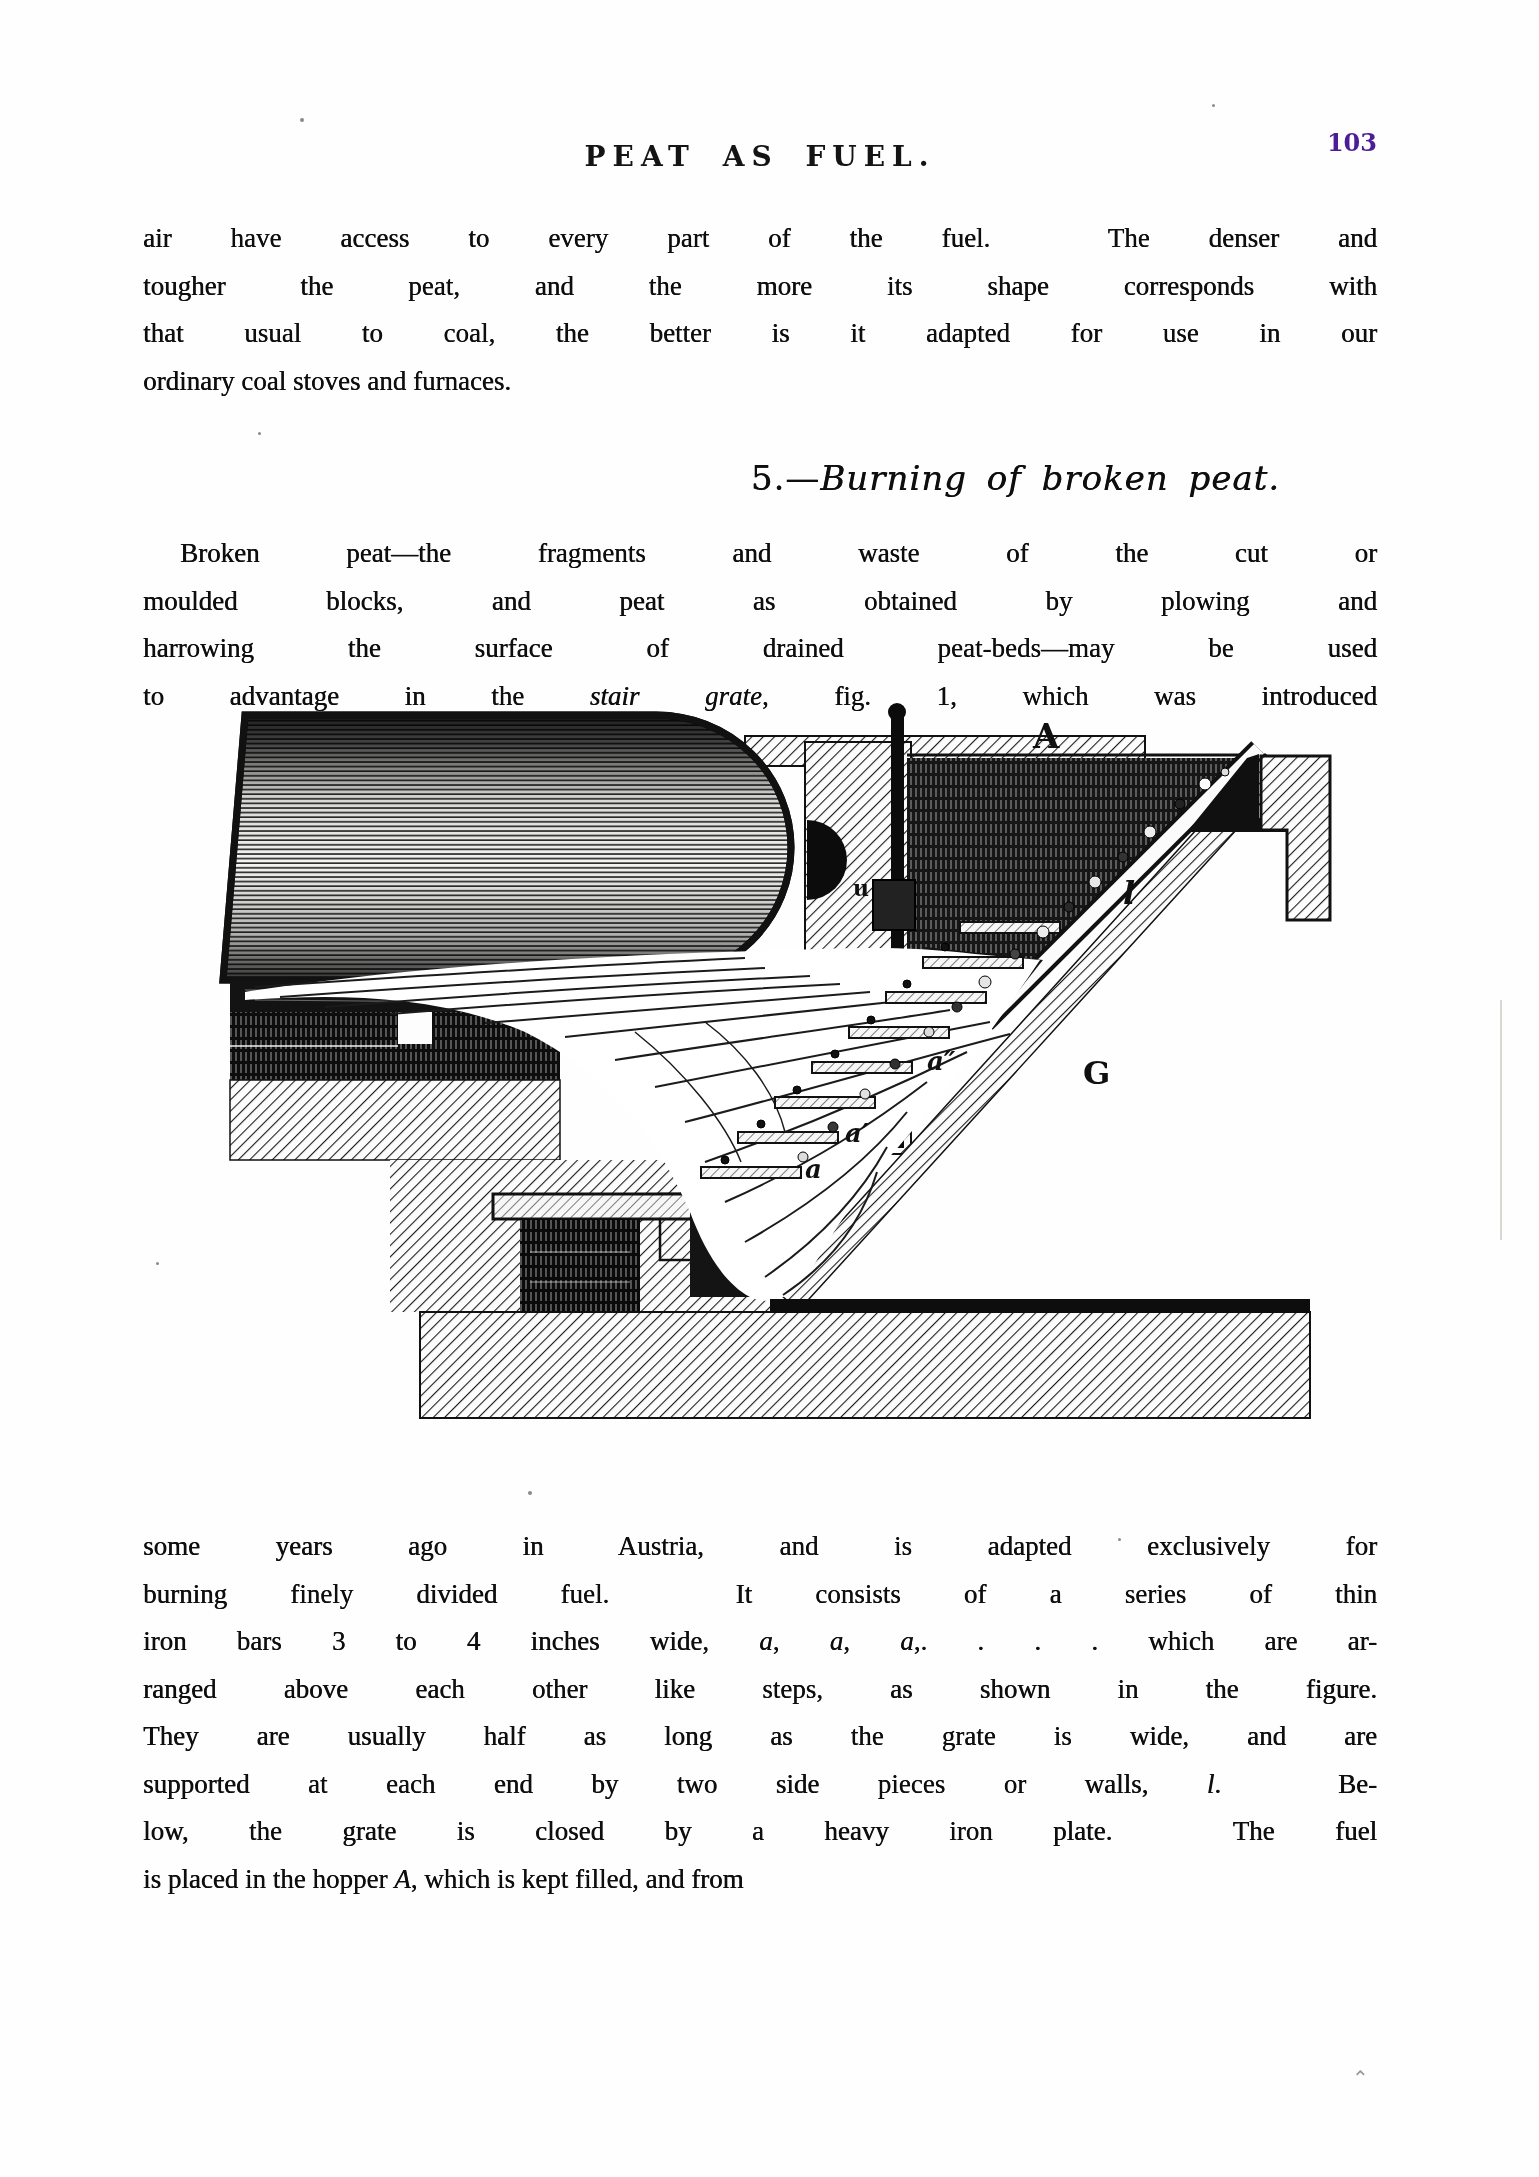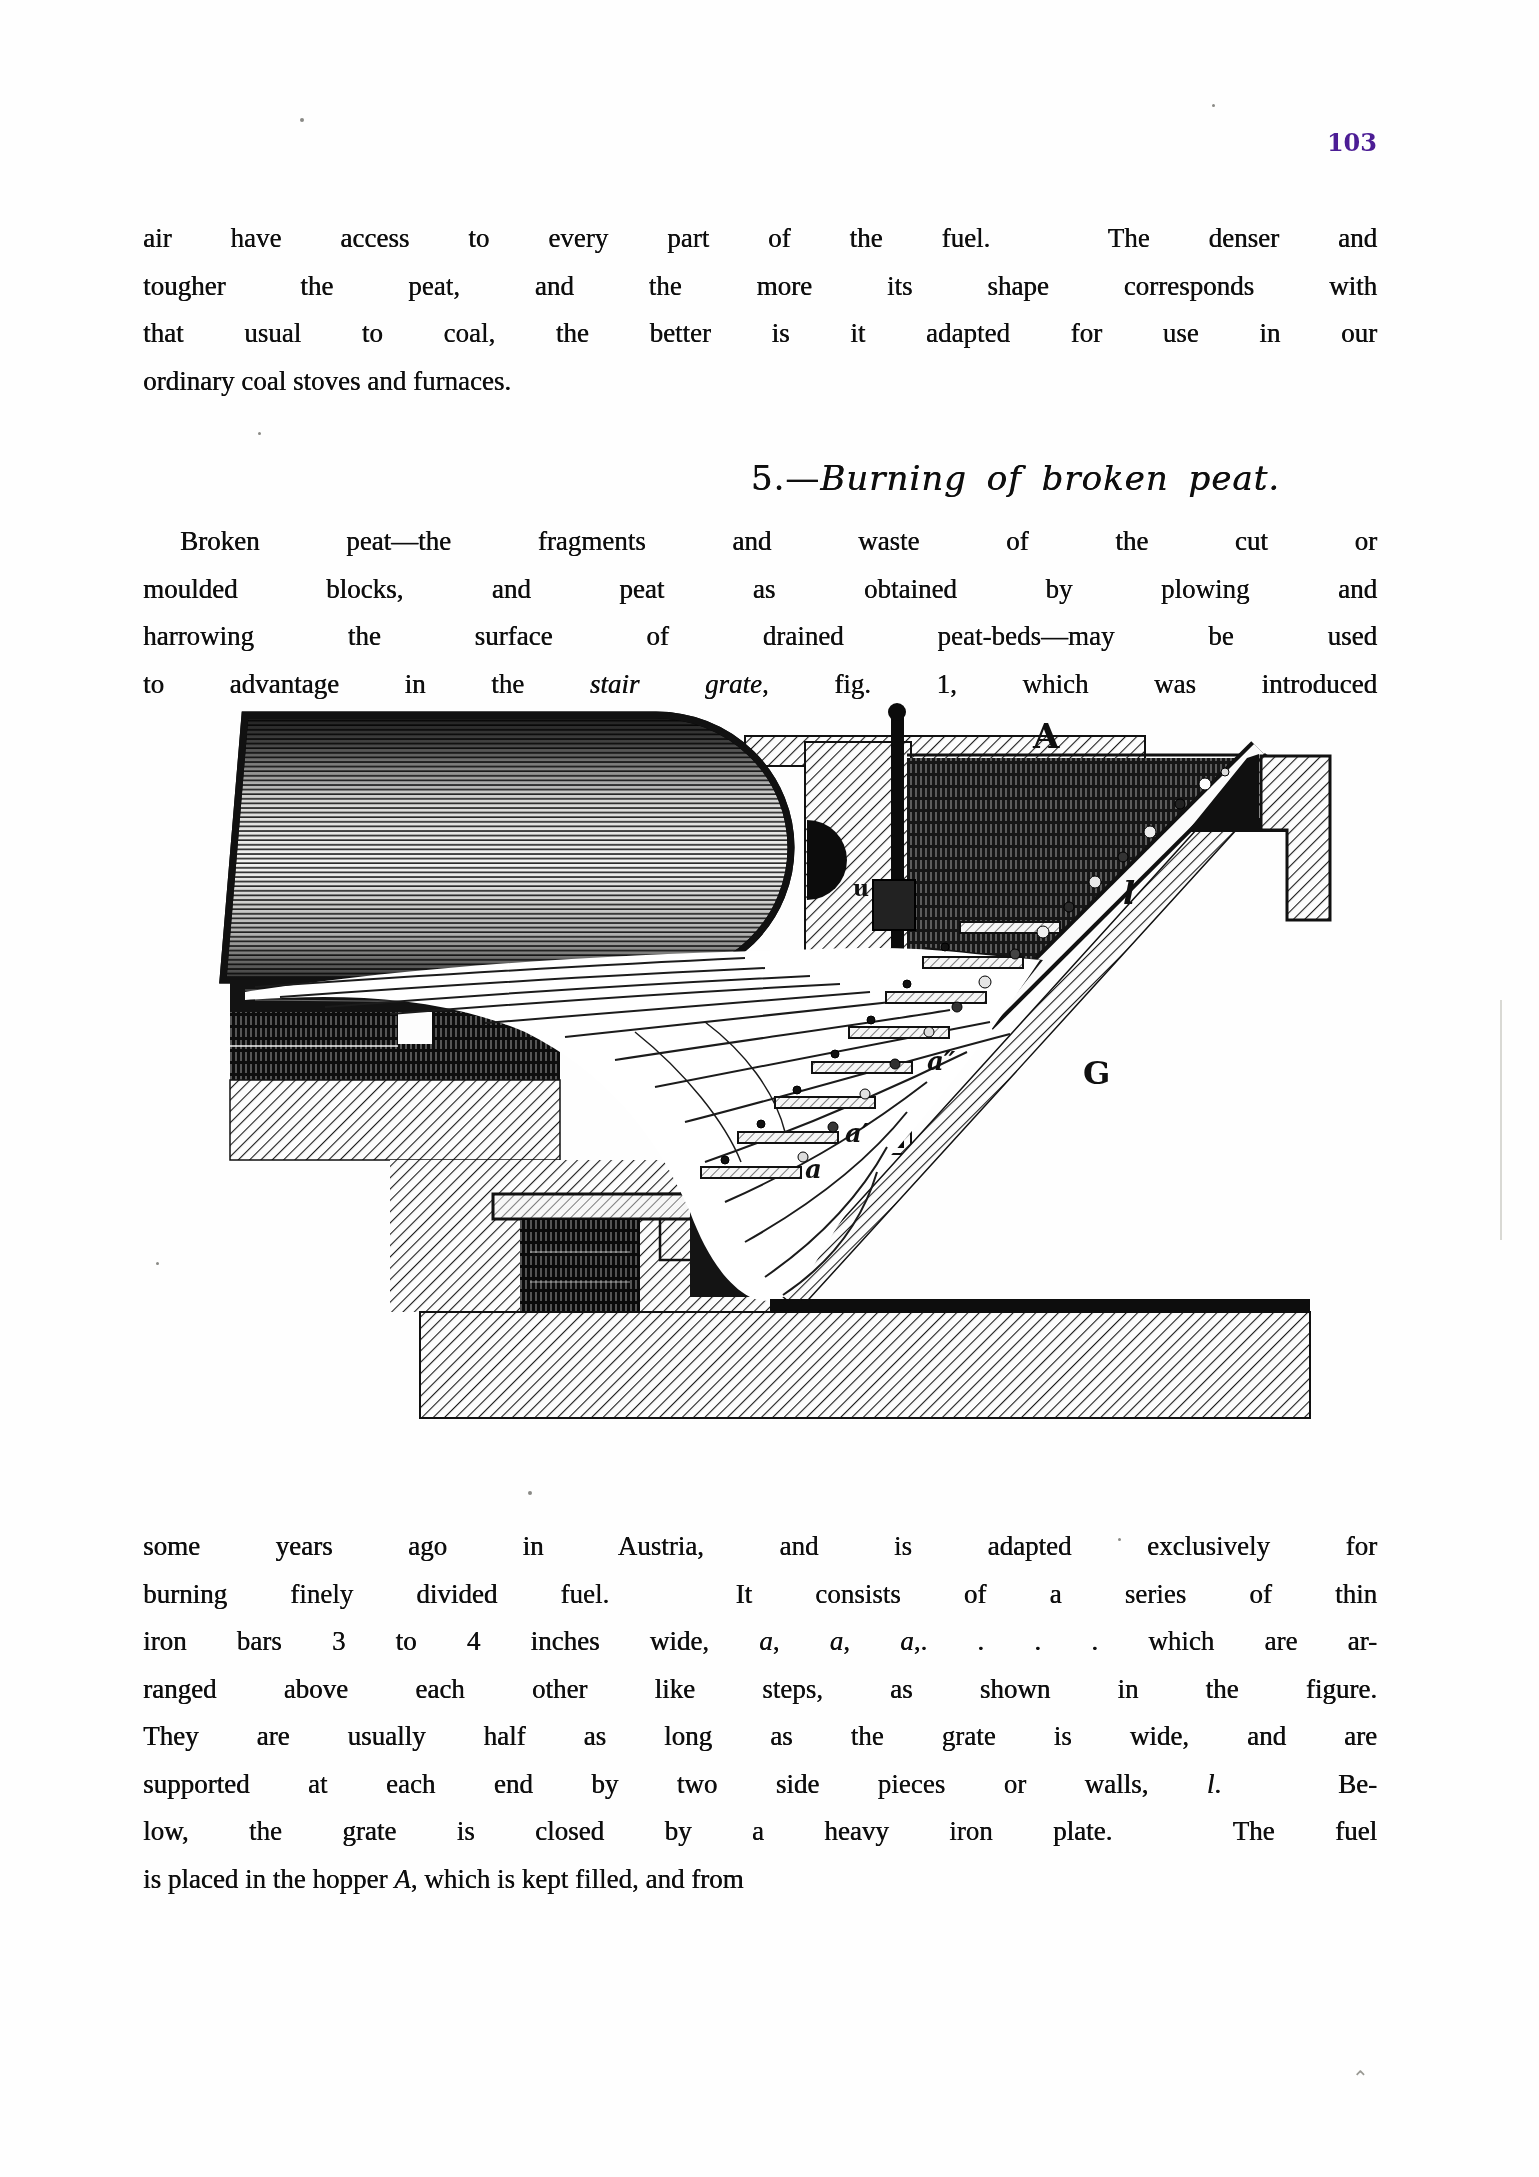--- a/index.html
+++ b/index.html
@@ -17,21 +17,21 @@
     position:absolute; right:162px; top:128px;
     font-size:24px; font-weight:bold; color:#4c1d95;
   }
   .para { position:absolute; left:143px; width:1234px; }
   .line {
     white-space:pre-wrap; text-align:justify; text-align-last:justify;
     height:47.5px; line-height:47.5px; font-size:27px;
     text-shadow:0.4px 0 0 #111; overflow:visible;font-family:Liberation Serif, serif;
   }
   .line.last { text-align-last:left; }
-  .line.indent { text-indent:37px; }
+  .line.indent { text-indent:37px;margin-top:12px; }
   .it { font-style:italic; }
   .p1 { top:215px; } .p2 { top:518px; } .p3 { top:1523px; }
   .heading {
     position:absolute; left:180px; top:455px; width:1100px;
     font-size:34px; line-height:47.5px; letter-spacing:1px;
     word-spacing:8px; text-shadow:0.4px 0 0 #111;text-align:right;
   }
   .figure-wrap { position:absolute; left:185px; top:692px; width:1165px; height:745px; }
   .fig-caption {
     position:absolute; left:143px; top:1432px; width:1140px;
@@ -41,20 +41,21 @@
   .speck { position:absolute; background:#8a8a86; border-radius:50%; }
   .scan-line { position:absolute; background:#d9d9d4; }
   .caret-mark { position:absolute; color:#9a9a94; font-size:20px; }
   svg text { font-family:"DejaVu Serif","Liberation Serif",serif; }
 </style>
 </head>
 <body>
 
 <div class="page">
 
+  <div class="running-header-title">PEAT AS FUEL.</div>
   <div class="page-number">103</div>
 
   <div class="para p1">
     <div class="line"><span>air have access to every part of the fuel.  The denser and</span></div>
     <div class="line"><span>tougher the peat, and the more its shape corresponds with</span></div>
     <div class="line"><span>that usual to coal, the better is it adapted for use in our</span></div>
     <div class="line last"><span>ordinary coal stoves and furnaces.</span></div>
   </div>
 
   <div class="heading"><span>5.—</span><span class="it">Burning of broken peat.</span></div>

